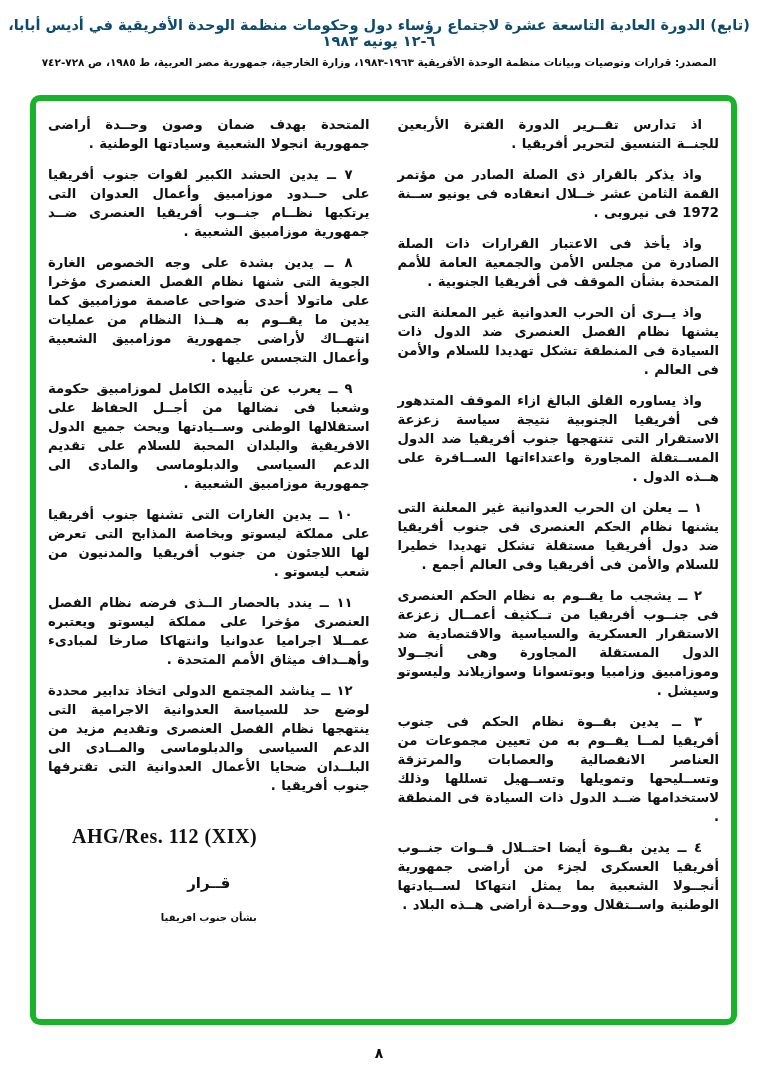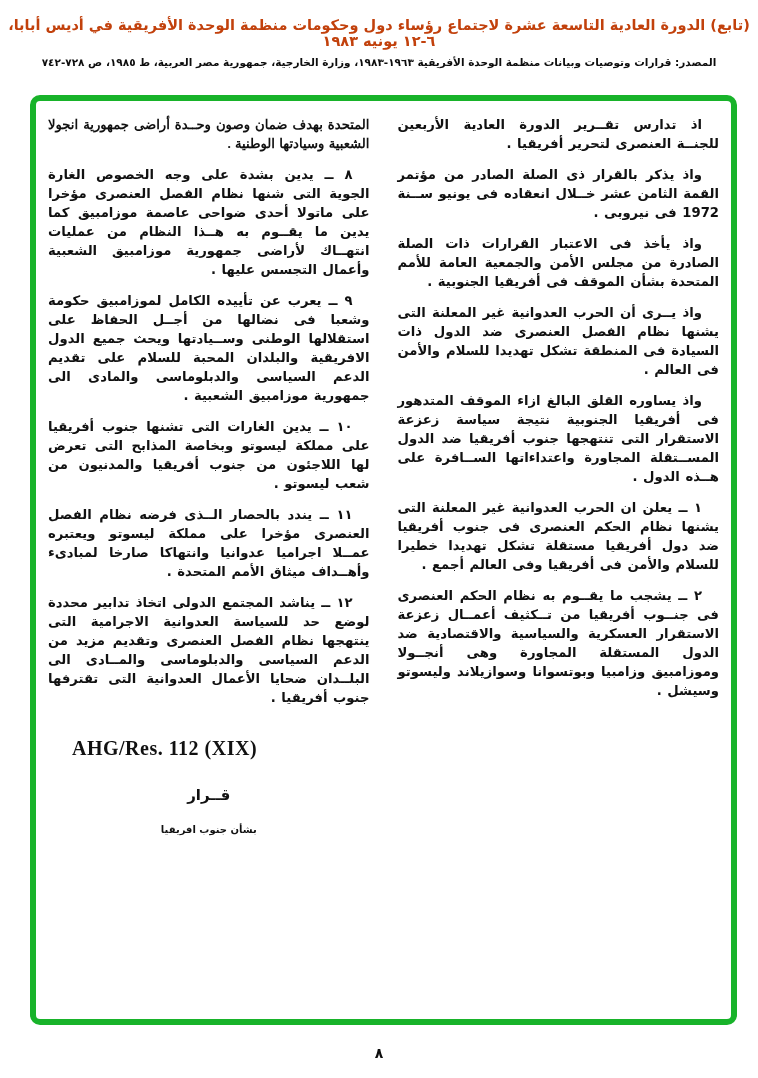--- a/index.html
+++ b/index.html
@@ -17,21 +17,21 @@
     color: #111111;
   }
   .page-header {
     direction: rtl;
     text-align: center;
     padding-top: 17px;
   }
   .header-line1 {
     font-size: 14.5px;
     font-weight: bold;
-    color: #c2410c;
+    color: #0c4a6e;
   }
   .header-line2 {
     font-size: 10.5px;
     font-weight: bold;
     margin-top: 7px;
     color: #0d0d0d;
   }
   .content-box {
     position: absolute;
     left: 30px;
@@ -60,21 +60,20 @@
     font-size: 13.2px;
     font-weight: bold;
     line-height: 19px;
     text-align: justify;
     text-indent: 17px;
     margin: 0 0 12px 0;
     word-spacing: 1px;
   }
   .para.cont {
     text-indent: 0;
-    font-family: Liberation Serif, serif;
   }
   .res-ref {
     direction: ltr;
     text-align: left;
     padding-left: 24px;
     font-family: Liberation Serif, serif;
     font-weight: bold;
     font-size: 20px;
     margin: 30px 0 0 0;
     letter-spacing: 0.5px;
@@ -111,32 +110,35 @@
 
   <header class="page-header">
     <div class="header-line1">(تابع) الدورة العادية التاسعة عشرة لاجتماع رؤساء دول وحكومات منظمة الوحدة الأفريقية في أديس أبابا، ٦-١٢ يونيه ١٩٨٣</div>
     <div class="header-line2">المصدر: قرارات وتوصيات وبيانات منظمة الوحدة الأفريقية ١٩٦٣-١٩٨٣، وزارة الخارجية، جمهورية مصر العربية، ط ١٩٨٥، ص ٧٢٨-٧٤٢</div>
   </header>
 
   <div class="content-box">
     <div class="columns">
 
       <section class="col">
-        <p class="para">اذ تدارس تقــرير الدورة العادية الأربعين للجنــة العنصرى لتحرير أفريقيا .</p>
+        <p class="para">اذ تدارس تقــرير الدورة الفترة الأربعين للجنــة التنسيق لتحرير أفريقيا .</p>
         <p class="para">واذ يذكر بالقرار ذى الصلة الصادر من مؤتمر القمة الثامن عشر خــلال انعقاده فى يونيو ســنة 1972 فى نيروبى .</p>
         <p class="para">واذ يأخذ فى الاعتبار القرارات ذات الصلة الصادرة من مجلس الأمن والجمعية العامة للأمم المتحدة بشأن الموقف فى أفريقيا الجنوبية .</p>
         <p class="para">واذ يــرى أن الحرب العدوانية غير المعلنة التى يشنها نظام الفصل العنصرى ضد الدول ذات السيادة فى المنطقة تشكل تهديدا للسلام والأمن فى العالم .</p>
         <p class="para">واذ يساوره القلق البالغ ازاء الموقف المتدهور فى أفريقيا الجنوبية نتيجة سياسة زعزعة الاستقرار التى تنتهجها جنوب أفريقيا ضد الدول المســتقلة المجاورة واعتداءاتها الســافرة على هــذه الدول .</p>
         <p class="para">١ ــ يعلن ان الحرب العدوانية غير المعلنة التى يشنها نظام الحكم العنصرى فى جنوب أفريقيا ضد دول أفريقيا مستقلة تشكل تهديدا خطيرا للسلام والأمن فى أفريقيا وفى العالم أجمع .</p>
         <p class="para">٢ ــ يشجب ما يقــوم به نظام الحكم العنصرى فى جنــوب أفريقيا من تــكثيف أعمــال زعزعة الاستقرار العسكرية والسياسية والاقتصادية ضد الدول المستقلة المجاورة وهى أنجــولا وموزامبيق وزامبيا وبوتسوانا وسوازيلاند وليسوتو وسيشل .</p>
+        <p class="para">٣ ــ يدين بقــوة نظام الحكم فى جنوب أفريقيا لمــا يقــوم به من تعيين مجموعات من العناصر الانفصالية والعصابات والمرتزقة وتســليحها وتمويلها وتســهيل تسللها وذلك لاستخدامها ضــد الدول ذات السيادة فى المنطقة .</p>
+        <p class="para">٤ ــ يدين بقــوة أيضا احتــلال قــوات جنــوب أفريقيا العسكرى لجزء من أراضى جمهورية أنجــولا الشعبية بما يمثل انتهاكا لســيادتها الوطنية واســتقلال ووحــدة أراضى هــذه البلاد .</p>
 
       </section>
 
       <section class="col">
         <p class="para cont">المتحدة بهدف ضمان وصون وحــدة أراضى جمهورية انجولا الشعبية وسيادتها الوطنية .</p>
+        <p class="para">٧ ــ يدين الحشد الكبير لقوات جنوب أفريقيا على حــدود موزامبيق وأعمال العدوان التى يرتكبها نظــام جنــوب أفريقيا العنصرى ضــد جمهورية موزامبيق الشعبية .</p>
         <p class="para">٨ ــ يدين بشدة على وجه الخصوص الغارة الجوية التى شنها نظام الفصل العنصرى مؤخرا على ماتولا أحدى ضواحى عاصمة موزامبيق كما يدين ما يقــوم به هــذا النظام من عمليات انتهــاك لأراضى جمهورية موزامبيق الشعبية وأعمال التجسس عليها .</p>
         <p class="para">٩ ــ يعرب عن تأييده الكامل لموزامبيق حكومة وشعبا فى نضالها من أجــل الحفاظ على استقلالها الوطنى وســيادتها ويحث جميع الدول الافريقية والبلدان المحبة للسلام على تقديم الدعم السياسى والدبلوماسى والمادى الى جمهورية موزامبيق الشعبية .</p>
         <p class="para">١٠ ــ يدين الغارات التى تشنها جنوب أفريقيا على مملكة ليسوتو وبخاصة المذابح التى تعرض لها اللاجئون من جنوب أفريقيا والمدنيون من شعب ليسوتو .</p>
         <p class="para">١١ ــ يندد بالحصار الــذى فرضه نظام الفصل العنصرى مؤخرا على مملكة ليسوتو ويعتبره عمــلا اجراميا عدوانيا وانتهاكا صارخا لمبادىء وأهــداف ميثاق الأمم المتحدة .</p>
         <p class="para">١٢ ــ يناشد المجتمع الدولى اتخاذ تدابير محددة لوضع حد للسياسة العدوانية الاجرامية التى ينتهجها نظام الفصل العنصرى وتقديم مزيد من الدعم السياسى والدبلوماسى والمــادى الى البلــدان ضحايا الأعمال العدوانية التى تقترفها جنوب أفريقيا .</p>
 
         <div class="res-ref">AHG/Res. 112 (XIX)</div>
         <div class="res-title">قــرار</div>
         <div class="res-subtitle">بشأن جنوب افريقيا</div>
 

